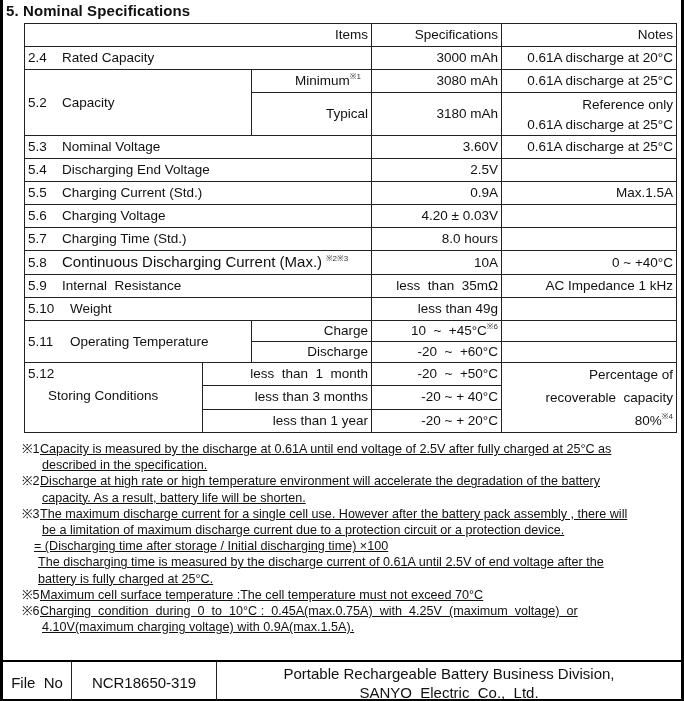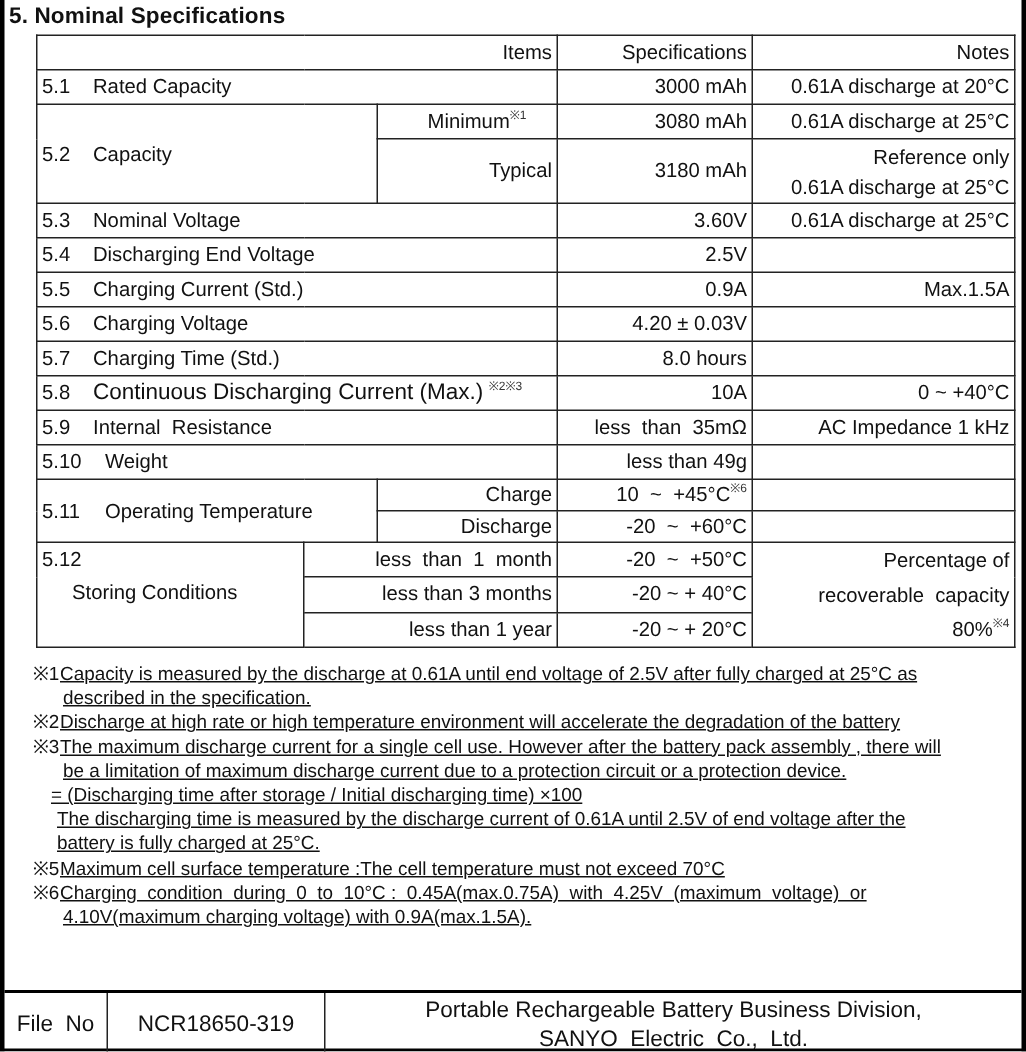--- a/index.html
+++ b/index.html
@@ -64,28 +64,28 @@
   </colgroup>
 
   <tbody>
       <tr>
     <td class="c" colspan="4">Items</td>
     <td class="c">Specifications</td>
     <td class="c">Notes</td>
   </tr>
 
   <tr>
-    <td class="l" colspan="4"><span class="num">5.1</span><span>Rated Capacity</span></td>
+    <td class="l" colspan="4"><span class="num">2.4</span><span>Rated Capacity</span></td>
     <td class="c">3000 mAh</td>
     <td class="c">0.61A discharge at 20°C</td>
   </tr>
 
   <tr>
     <td class="l" colspan="3" rowspan="2"><span class="num">5.2</span><span>Capacity</span></td>
-    <td class="c" style="text-align:right;padding-right:20px;"><span>Minimum</span><sup class="ref">※1</sup></td>
+    <td class="c" style="text-align:right;padding-right:10px;"><span>Minimum</span><sup class="ref">※1</sup></td>
     <td class="c">3080 mAh</td>
     <td class="c">0.61A discharge at 25°C</td>
   </tr>
   <tr>
     <td class="c" style="height:40px">Typical</td>
     <td class="c" style="height:40px">3180 mAh</td>
     <td class="c two" style="height:40px;line-height:20px">
           <div>Reference only</div>
           <div>0.61A discharge at 25°C</div>
         </td>
@@ -172,20 +172,21 @@
     <td class="c" colspan="3">less than 1 year</td>
     <td class="c" style="white-space:pre">-20 ~ + 20°C</td>
   </tr>
 </tbody>
   </table>
 
 <div class="notes">
   <p class="note"><span class="mark">※1</span><span>Capacity is measured by the discharge at 0.61A until end voltage of 2.5V after fully charged at 25°C as</span></p>
   <p class="note indent">described in the specification.</p>
   <p class="note"><span class="mark">※2</span><span>Discharge at high rate or high temperature environment will accelerate the degradation of the battery</span></p>
+  <p class="note indent">capacity. As a result, battery life will be shorten.</p>
   <p class="note"><span class="mark">※3</span><span>The maximum discharge current for a single cell use. However after the battery pack assembly , there will</span></p>
   <p class="note indent">be a limitation of maximum discharge current due to a protection circuit or a protection device.</p>
   <p class="note" style="padding-left:12px">= (Discharging time after storage / Initial discharging time) ×100</p>
   <p class="note indent2">The discharging time is measured by the discharge current of 0.61A until 2.5V of end voltage after the</p>
   <p class="note indent2">battery is fully charged at 25°C.</p>
   <p class="note"><span class="mark">※5</span><span>Maximum cell surface temperature :The cell temperature must not exceed 70°C</span></p>
   <p class="note" style="white-space:pre"><span class="mark">※6</span><span>Charging  condition  during  0  to  10°C :  0.45A(max.0.75A)  with  4.25V  (maximum  voltage)  or</span></p>
   <p class="note indent">4.10V(maximum charging voltage) with 0.9A(max.1.5A).</p>
 </div>
 

